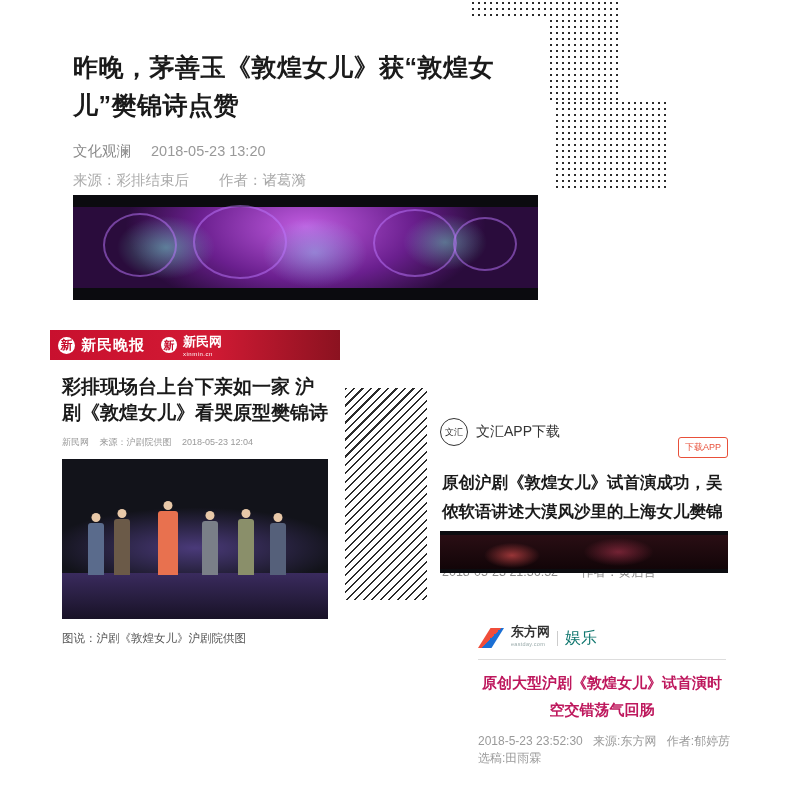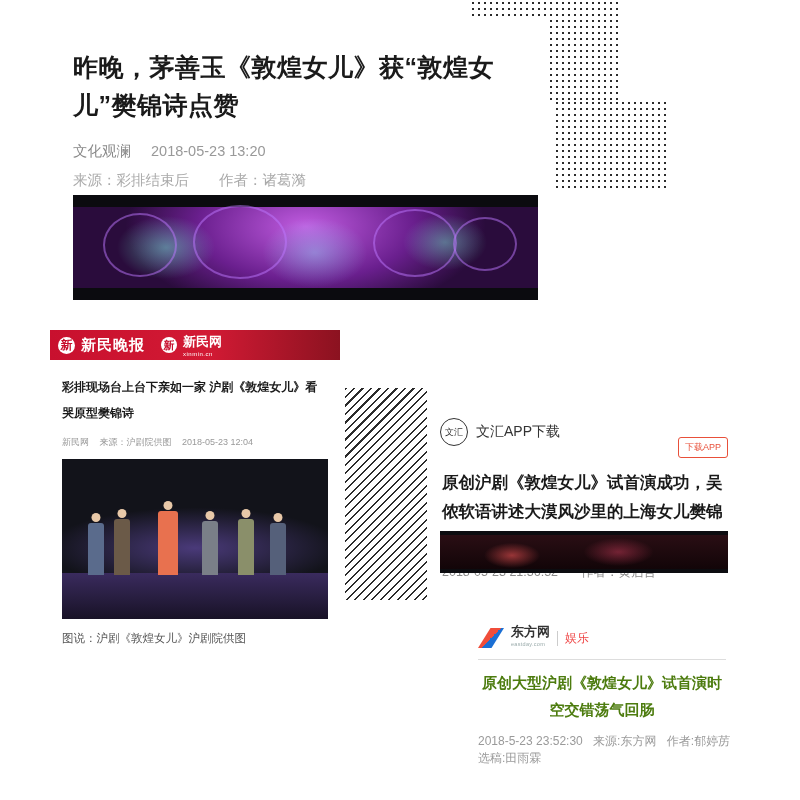--- a/index.html
+++ b/index.html
@@ -116,21 +116,21 @@
     font-family: "Liberation Serif", serif;
     text-align: right;
   }
   .xm-dot { width: 16px; height: 16px; border-radius: 50%; background:#fff; color:#c8102e;
             font-size:11px; font-weight:bold; display:flex; align-items:center; justify-content:center;
             margin-left: 10px;}
   .xm-sub { color:#fff; font-size: 13px; font-weight:bold; }
   .xm-sub small { display:block; font-size:6px; font-weight:normal; letter-spacing:0.5px; }
 
   #card-xinmin .xm-headline {
-    font-size: 12px;
+    font-size: 19px;
     font-weight: bold;
     line-height: 26px;
     color: #1a1a1a;
     padding: 14px 12px 0 12px;
   }
   #card-xinmin .xm-meta {
     font-size: 9px;
     color: #999;
     padding: 10px 0 0 12px;
   }
@@ -228,24 +228,24 @@
     padding: 9px 0 0 12px;
   }
   .ed-mark {
     width: 26px; height: 20px;
     background: linear-gradient(135deg, #f04d3a 0 50%, #1b6fd4 50% 100%);
     clip-path: polygon(0 100%, 48% 0, 100% 0, 52% 100%);
   }
   .ed-name { font-size: 13px; font-weight: bold; color: #333; line-height: 13px; }
   .ed-name small { display:block; font-size: 5.5px; font-weight: normal; color:#9aa; letter-spacing:0.3px;}
   .ed-div { width: 1px; height: 15px; background: #ccc; }
-  .ed-chan { font-size: 12px; color: #ef4444; }
+  .ed-chan { font-size: 16px; color: #0f766e; }
   #ed-rule { margin: 8px 12px 0 12px; height: 1px; background: #ddd; }
   #ed-headline {
-    font-size: 15px; font-weight: bold; line-height: 27px; color: #4d7c0f;
+    font-size: 15px; font-weight: bold; line-height: 27px; color: #be185d;
     text-align: center; padding: 9px 14px 0 14px;
   }
   #ed-meta {
     font-size: 12px; color: #9a9a9a; padding: 10px 0 0 12px;
   }
   #ed-meta span { margin-right: 7px; }
 </style>
 </head>
 <body>
 

